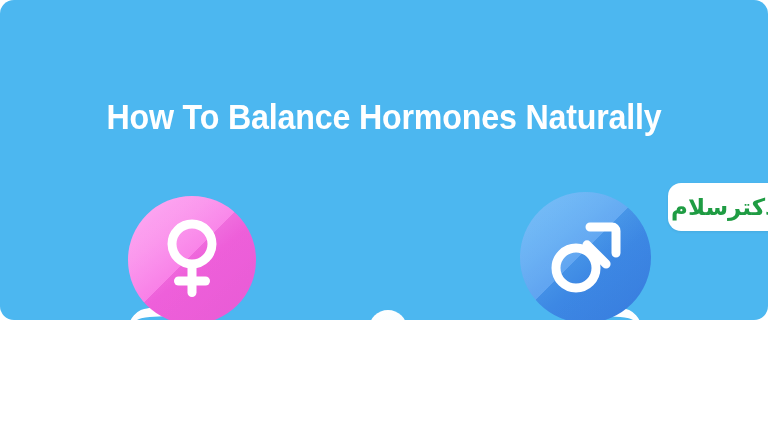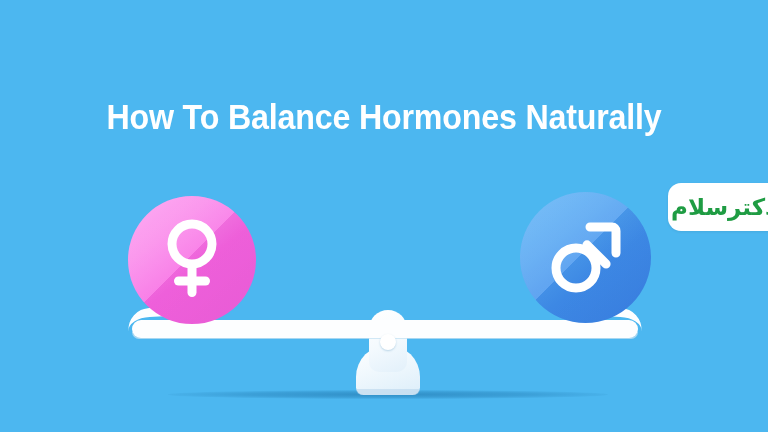--- a/index.html
+++ b/index.html
@@ -3,23 +3,24 @@
 <meta charset="utf-8">
 <style>
   * { margin:0; padding:0; box-sizing:border-box; }
   html, body {
     width:768px; height:432px;
     overflow:hidden;
     font-family:"Liberation Sans", sans-serif;
   }
   #stage {
     position:relative;
-    width:768px; height:432px;
+    width:768px; height:320px;
     background:#4cb7f0;
     overflow:hidden;
+    border-radius:14px;
   }
 
   
   #title {
     position:absolute;
     left:0; right:0; top:96px;
     text-align:center;
     color:#ffffff;
     font-family:"Liberation Sans", sans-serif;
     font-size:35px;

